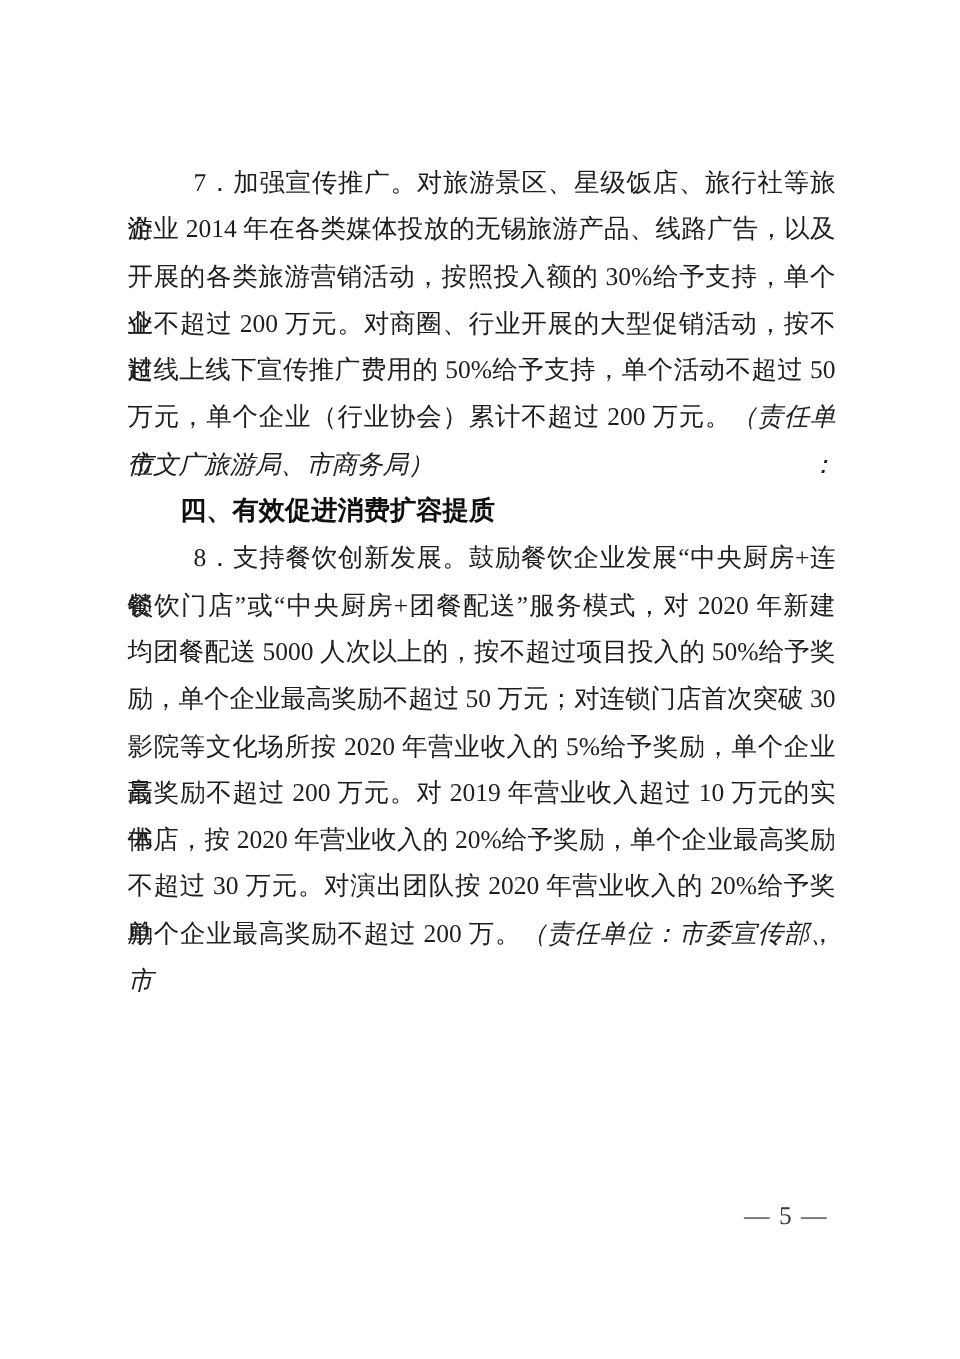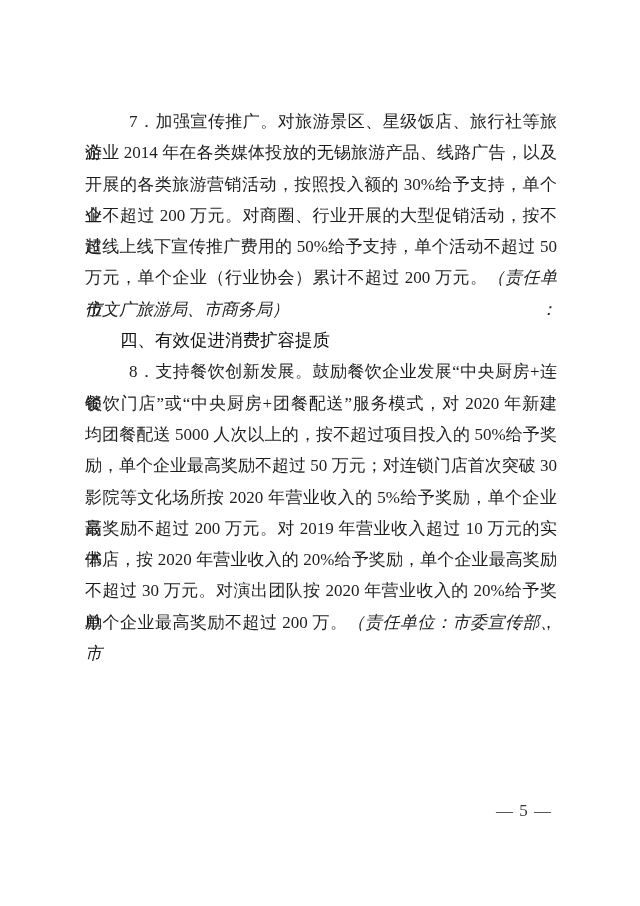--- a/index.html
+++ b/index.html
@@ -24,21 +24,21 @@
     color: #1e1e1e;
     overflow: visible;
   }
   .jst {
     text-align: justify;
     text-align-last: justify;
   }
   .ind { text-indent: 44px; }
   .heading {
     font-family: "Liberation Sans", "DejaVu Sans", sans-serif;
-    font-weight: 400;
+    font-weight: 700;
     font-size: 17.5px;
     color: #101010;
     text-indent: 35px;
     text-align: left;
     text-align-last: left;
   }
   .kai { font-style: italic; }
   .pagenum-row {
     position: absolute;
     top: 795px;

